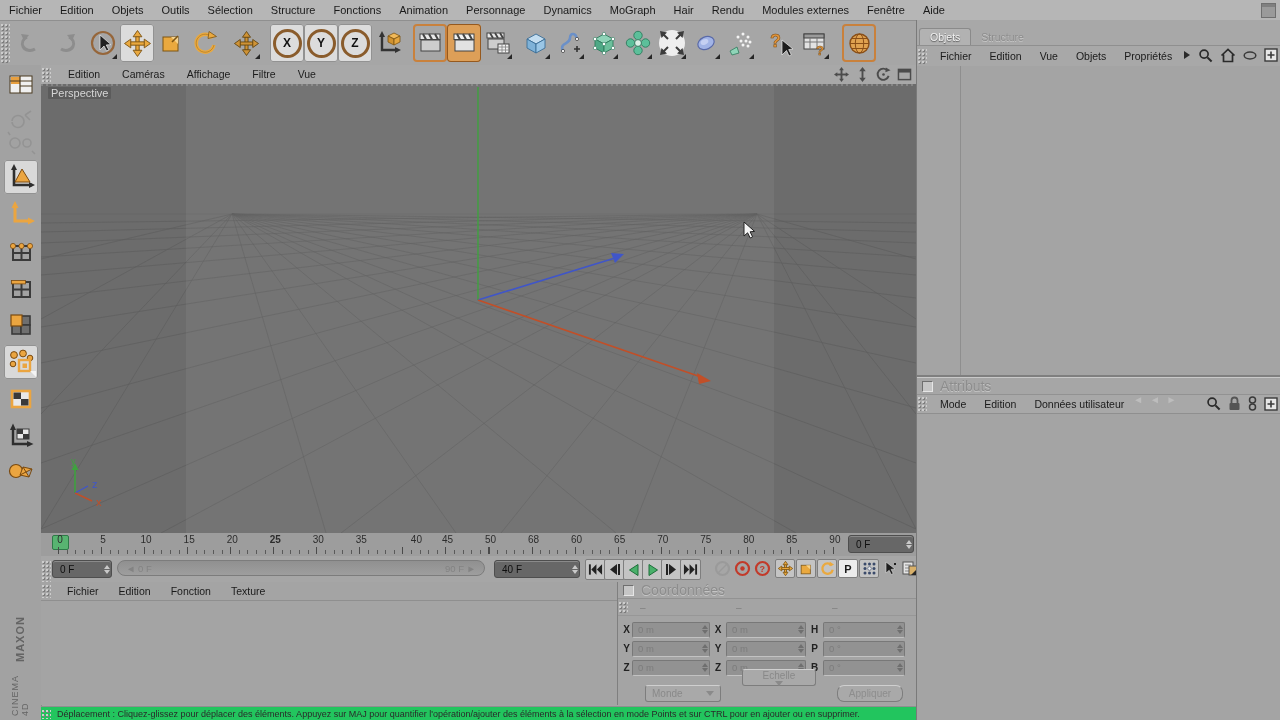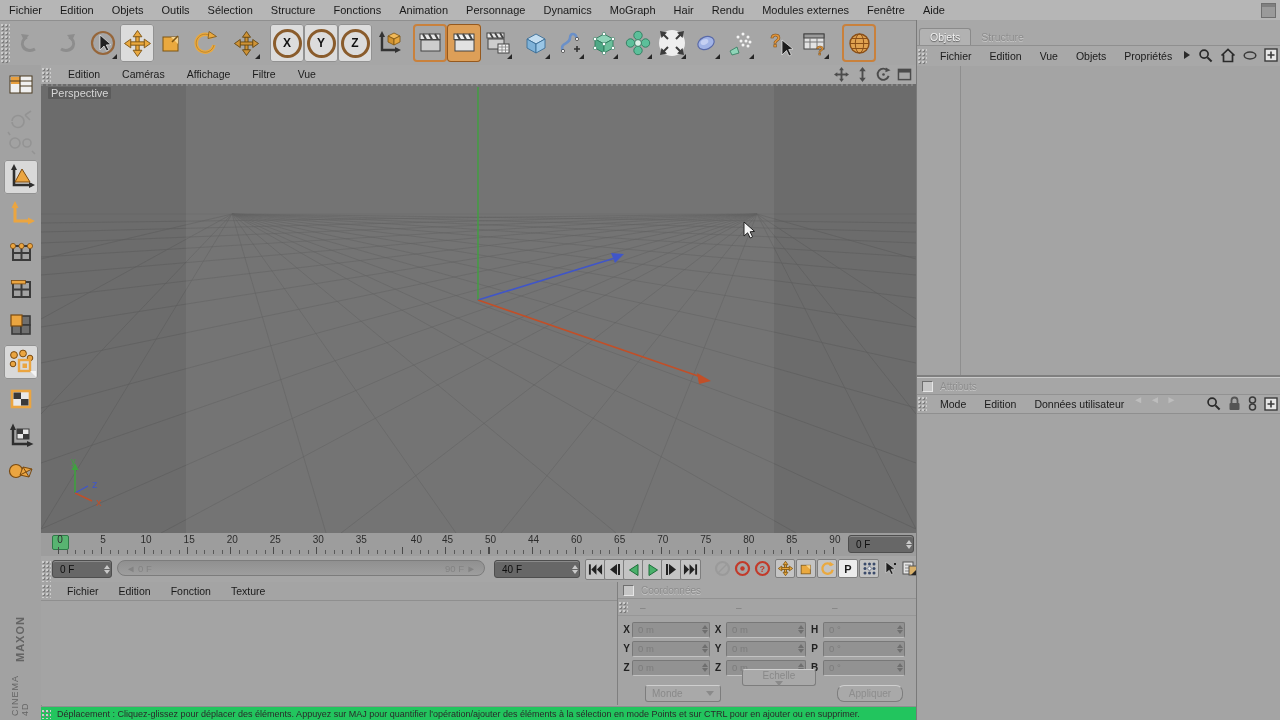--- a/index.html
+++ b/index.html
@@ -77,21 +77,21 @@
          justify-content:space-between;font-size:9.5px;color:#838383;padding:4px 8px;box-sizing:border-box;}
   .pbtn{position:absolute;top:3px;width:19px;height:19px;background:#c4c4c4;border:1px solid #7e7e7e;
         display:flex;align-items:center;justify-content:center;border-radius:2px;}
   .kbtn{position:absolute;top:3px;width:20px;height:19px;display:flex;align-items:center;justify-content:center;
         border-radius:2px;}
   .kbtn.raised{background:#c4c4c4;border:1px solid #7e7e7e;width:18px;height:17px;}
   
   #materials{position:absolute;top:582px;left:41px;width:576px;height:123px;background:#a4a4a4;
              border-right:1px solid #7f7f7f;}
   .ptitle{height:16px;background:#a6a6a6;border-bottom:1px solid #929292;display:flex;align-items:center;gap:7px;
-          padding-left:5px;font-size:10px;color:#8d8d8d;text-shadow:0 1px 0 rgba(255,255,255,0.35);}
+          padding-left:5px;font-size:14px;color:#8d8d8d;text-shadow:0 1px 0 rgba(255,255,255,0.35);}
   .pcheck{width:9px;height:9px;background:#c6c6c6;border-top:1px solid #6f6f6f;border-left:1px solid #6f6f6f;
           border-bottom:1px solid #e6e6e6;border-right:1px solid #e6e6e6;}
   .pmenu{height:18px;border-bottom:1px solid #8f8f8f;display:flex;align-items:center;font-size:10.5px;}
   .pmenu .menu-item{padding:0 10px;line-height:18px;}
   
   #coords{position:absolute;top:582px;left:618px;width:298px;height:123px;background:#a4a4a4;}
   #coords .hdrrow{height:16px;border-bottom:1px solid #979797;display:flex;align-items:center;font-size:10px;color:#7f7f7f;}
   #coords .hd{width:95px;padding-left:12px;}
   #coordGrid{position:absolute;top:38px;left:3px;width:292px;}
   .crow{display:flex;align-items:center;height:19px;}
@@ -610,27 +610,27 @@
   </div>
 
   <div id="ruler">
     <div id="playhead"></div>
     <div>
         <span class="ruler-num" style="left: 19px;">0</span>
         <span class="ruler-num" style="left: 62.05px;">5</span>
         <span class="ruler-num" style="left: 105.1px;">10</span>
         <span class="ruler-num" style="left: 148.15px;">15</span>
         <span class="ruler-num" style="left: 191.2px;">20</span>
-        <span class="ruler-num" style="left: 234.25px;">25</span>
+        <span class="ruler-num" style="left: 234.25px; font-weight: bold;">25</span>
         <span class="ruler-num" style="left: 277.3px;">30</span>
         <span class="ruler-num" style="left: 320.35px;">35</span>
         <span class="ruler-num" style="left: 363.4px; margin-left: 12px;">40</span>
         <span class="ruler-num" style="left: 406.45px;">45</span>
         <span class="ruler-num" style="left: 449.5px;">50</span>
-        <span class="ruler-num" style="left: 492.55px;">44</span>
+        <span class="ruler-num" style="left: 492.55px;">68</span>
         <span class="ruler-num" style="left: 535.6px;">60</span>
         <span class="ruler-num" style="left: 578.65px;">65</span>
         <span class="ruler-num" style="left: 621.7px;">70</span>
         <span class="ruler-num" style="left: 664.75px;">75</span>
         <span class="ruler-num" style="left: 707.8px;">80</span>
         <span class="ruler-num" style="left: 750.85px;">85</span>
         <span class="ruler-num" style="left: 793.9px;">90</span>
       </div>
     <div id="ticks1"></div>
     <div id="ticks5"></div>

